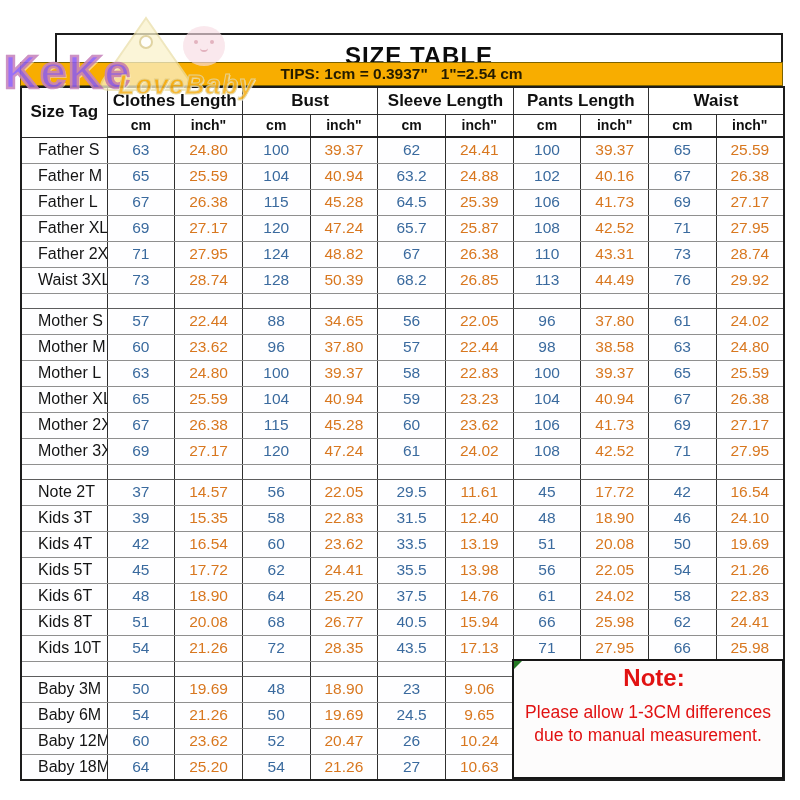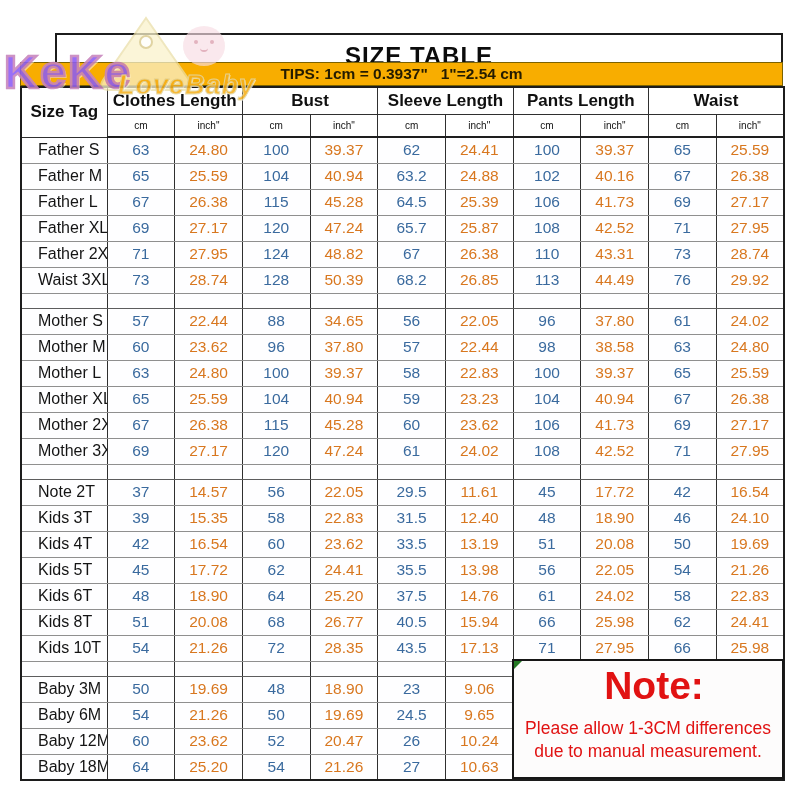--- a/index.html
+++ b/index.html
@@ -33,36 +33,36 @@
                 color:#f6b01c; -webkit-text-stroke:1px #e3d6a2;
                 text-shadow:1px 1px 0 rgba(255,255,255,.7); letter-spacing:1px; }
 
   
   table.size-table { position:absolute; left:20px; top:86px; width:763px;
                      border-collapse:collapse; table-layout:fixed;
                      background:#fefeff; z-index:1; border:2px solid #1c1c1c; }
   .size-table th, .size-table td { border:1px solid #2f2f2f; overflow:hidden; white-space:nowrap; }
   .size-table thead th { color:#101010; background:#ffffff; }
   .group-header-row th { height:27px; font-size:17px; font-weight:bold; }
-  .unit-header-row th { height:23px; font-size:10px; font-weight:normal; border-bottom:2px solid #1e1e1e; }
+  .unit-header-row th { height:23px; font-size:14px; font-weight:bold; border-bottom:2px solid #1e1e1e; }
   .cm-unit { color:#31689B; }
   .inch-unit { color:#DB761C; }
   .size-table tbody td { height:26px; font-size:15.5px; text-align:center;
                          border-top:1px solid #8f8f8f; border-bottom:1px solid #8f8f8f; }
   .size-table tbody td.row-label { text-align:left; padding-left:16px; font-size:16px; color:#141414; }
   .cm-val { color:#3A6A9E; }
   .inch-val { color:#D8771F; }
   tr.spacer td { height:15px; border-top:1px solid #5d5d5d; border-bottom:1px solid #5d5d5d; }
 
   
   .note-box { position:absolute; left:512px; top:659px; width:272px; height:120px;
               background:#fdfcfc; border:2px solid #161616; z-index:4; text-align:center; }
   .note-marker { position:absolute; top:0; left:0; width:0; height:0;
                  border-top:8px solid #267a26; border-right:8px solid transparent; }
-  .note-heading { color:#E11212; font-size:39px; font-weight:bold; margin-top:3px;padding-left:12px; }
+  .note-heading { color:#E11212; font-size:24px; font-weight:bold; margin-top:3px;padding-left:12px; }
   .note-body { color:#E11212; font-size:17.5px; line-height:1.32; margin:9px 4px 0; }
 </style>
 </head>
 <body>
 
 <div id="page">
 
   <div class="logo">
     <svg class="logo-tag" width="100" height="82" viewBox="0 0 100 82">
       <path d="M50 4 L93 66 Q99 76 86 76 L14 76 Q1 76 7 66 Z" fill="#FAF2CC" stroke="#EADFA8" stroke-width="2" opacity="0.85"></path>

